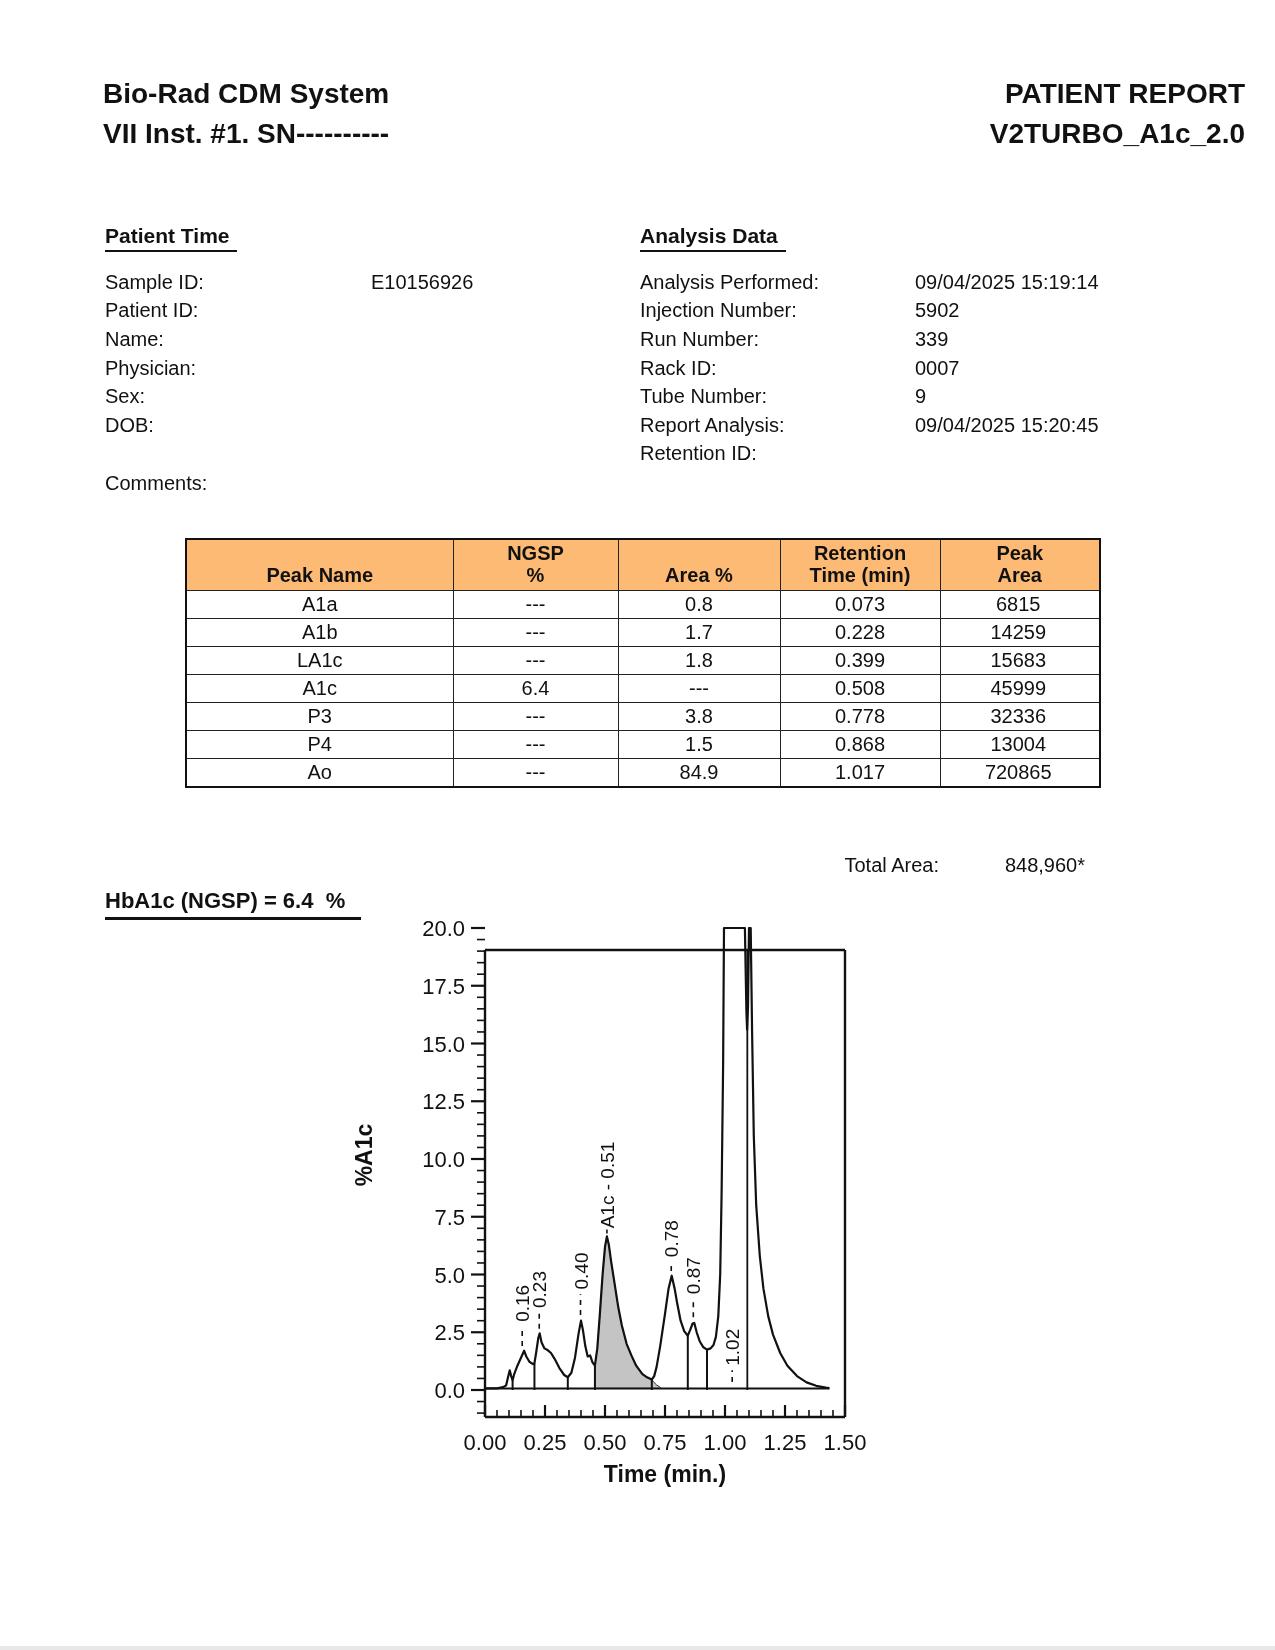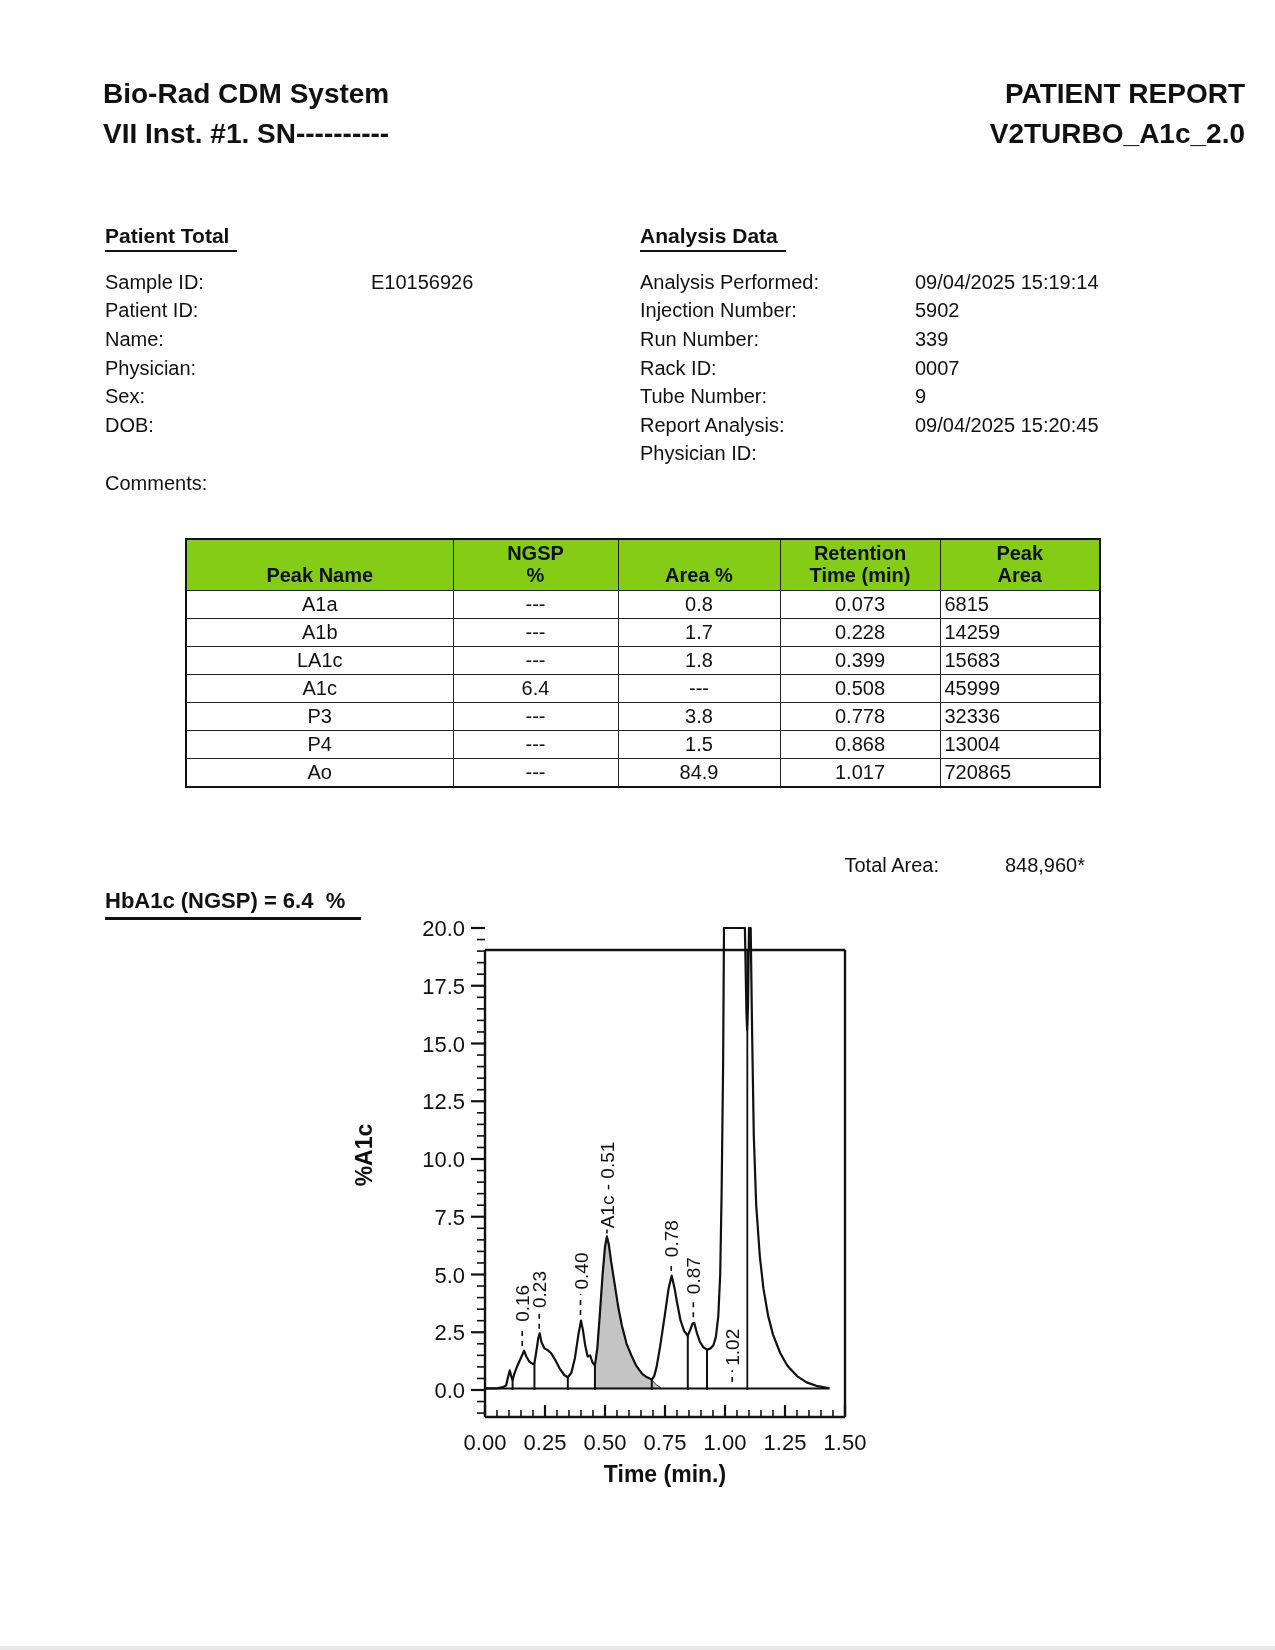--- a/index.html
+++ b/index.html
@@ -21,25 +21,25 @@
   .field-row { display:flex; height:28.6px; align-items:center; }
   .field-row .lbl { display:inline-block; }
   .pat-block .lbl { width:266px; }
   .ana-block .lbl { width:275px; }
   .comments { position:absolute; left:105px; top:452px; font-size:20px;margin-top:20px; }
   
   .peak-table { position:absolute; left:185px; top:538px; border-collapse:collapse;
                 font-size:20px; }
   .peak-table th, .peak-table td { border:1px solid #222; }
   .peak-table { border:2px solid #111; }
-  .peak-table th { background:#84cc16; font-weight:bold; vertical-align:bottom;
+  .peak-table th { background:#fdba74; font-weight:bold; vertical-align:bottom;
                    padding:2px 4px 4px 4px; }
   .peak-table th .hl { display:block; line-height:22px; height:22px; text-align:center; }
   .peak-table td { height:28px; text-align:center; padding:0 4px; }
-  .peak-table td.num-right { text-align:left; padding-right:7px; }
+  .peak-table td.num-right { text-align:center; padding-right:7px; }
   .col-name{width:267px;} .col-ngsp{width:165px;} .col-area{width:162px;}
   .col-ret{width:160px;} .col-parea{width:160px;}
   
   .total-label { position:absolute; left:730px; top:854px; width:209px; text-align:right; font-size:20px; }
   .total-value { position:absolute; left:935px; top:854px; width:150px; text-align:right; font-size:20px; }
   
   .result-line { position:absolute; left:105px; top:888px; font-size:22px; font-weight:bold;
                  border-bottom:3px solid #111; padding:0 16px 3px 0; white-space:pre; }
   
   .chart-wrap { position:absolute; left:340px; top:872px; width:590px; height:650px; }
@@ -56,21 +56,21 @@
   <div class="hdr-left">
     <div>Bio-Rad CDM System</div>
     <div>VII Inst. #1. SN----------</div>
   </div>
   <div class="hdr-right">
     <div>PATIENT REPORT</div>
     <div>V2TURBO_A1c_2.0</div>
   </div>
 
   <div class="pat-block">
-    <span class="section-heading">Patient Total</span>
+    <span class="section-heading">Patient Time</span>
     <div class="field-rows">
       <div class="field-row">
         <span class="lbl">Sample ID:</span>
         <span class="val">E10156926</span>
       </div>
       <div class="field-row">
         <span class="lbl">Patient ID:</span>
         <span class="val"></span>
       </div>
       <div class="field-row">
@@ -114,21 +114,21 @@
       </div>
       <div class="field-row">
         <span class="lbl">Tube Number:</span>
         <span class="val">9</span>
       </div>
       <div class="field-row">
         <span class="lbl">Report Analysis:</span>
         <span class="val">09/04/2025 15:20:45</span>
       </div>
       <div class="field-row">
-        <span class="lbl">Physician ID:</span>
+        <span class="lbl">Retention ID:</span>
         <span class="val"></span>
       </div>
     </div>
   </div>
 
   <table class="peak-table">
     <thead>
       <tr>
         <th class="col-name">
           <span class="hl"></span>

